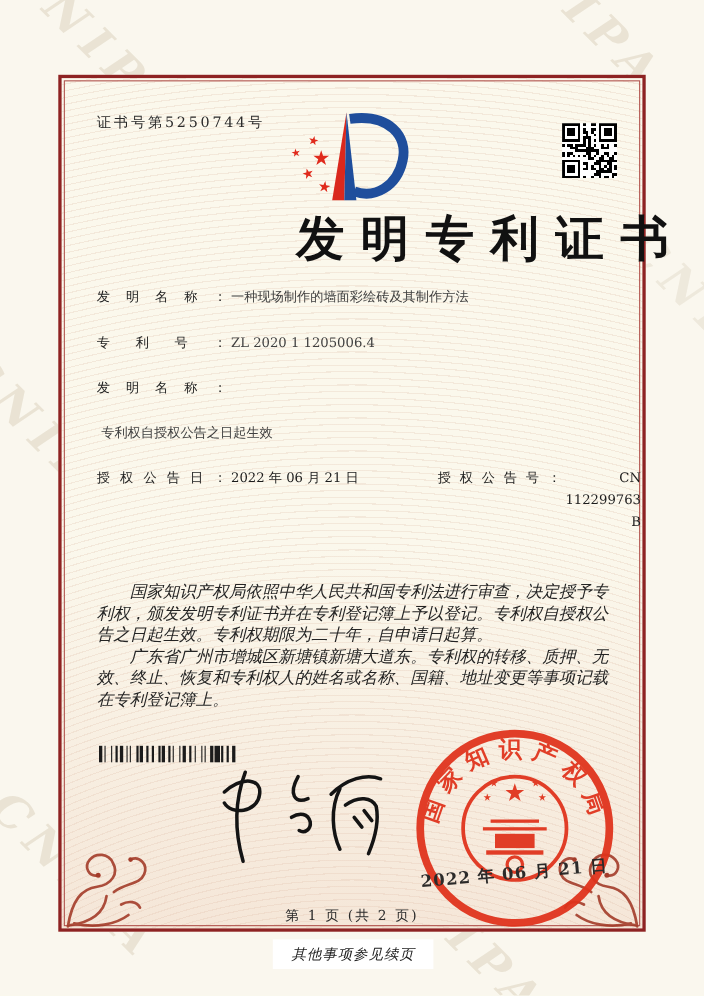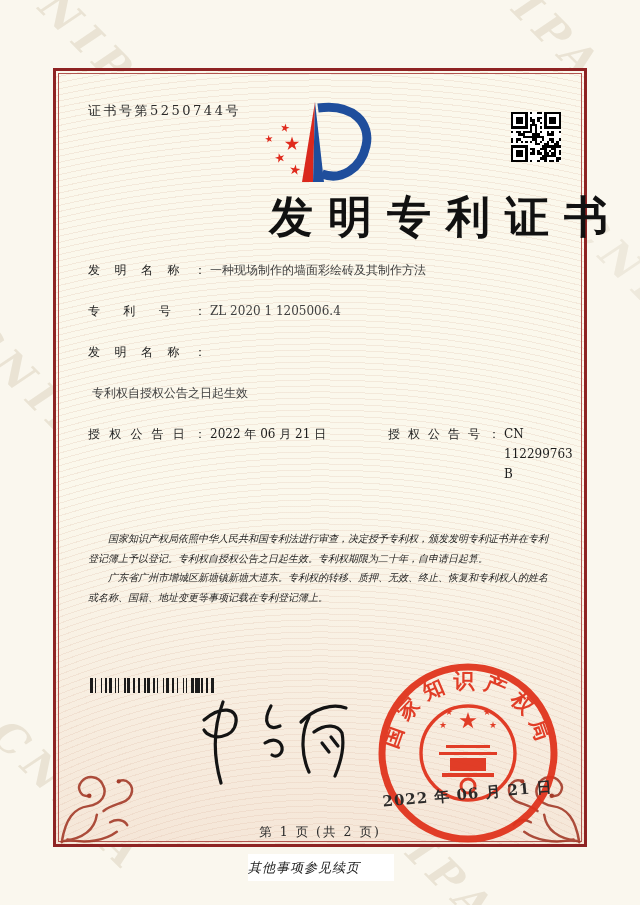--- a/index.html
+++ b/index.html
@@ -53,27 +53,27 @@
   .frow{display:flex;line-height:20px;margin-bottom:21px;}
   .frow.addr{margin-bottom:0;}
   .flabel{
     flex:0 0 118px;display:inline-block;width:118px;
     text-align:justify;text-align-last:justify;color:#222;
   }
   .fvalue{flex:1;padding-left:4px;color:#404040;}
   .fvalue.addrv{max-width:352px;}
   .grant-row{display:flex;line-height:20px;}
   .grant-row .gval1{flex:0 0 168px;padding-left:4px;}
-  .grant-row .glabel2{flex:0 0 112px;margin-left:10px;display:inline-block;
+  .grant-row .glabel2{flex:0 0 112px;margin-left:20px;display:inline-block;
     text-align:justify;text-align-last:justify;}
-  .grant-row .gval2{flex:1;padding-left:4px;}
+  .grant-row .gval2{flex:1;padding-left:4px;text-align:right;}
 
   .body-text{
     position:absolute;left:88px;top:529px;width:468px;z-index:5;
-    font-size:10px;line-height:19.5px;font-style:italic;color:#242424;
+    font-size:15px;line-height:19.5px;font-style:italic;color:#242424;
   }
   .body-text p{margin:0;text-indent:2em;}
 
   .barcode{position:absolute;left:90px;top:678px;width:168px;height:15px;z-index:5;
     display:flex;align-items:stretch;}
   .barcode div{height:100%;}
 
   .director{position:absolute;left:90px;top:720px;z-index:5;font-size:15px;
     letter-spacing:3px;color:#222;}
   .director div{line-height:32px;}
@@ -86,21 +86,21 @@
   .flourish.fl-left{left:56px;top:752px;}
   .flourish.fl-right{left:490px;top:752px;transform:scaleX(-1);}
 
   .page-footer{
     position:absolute;left:53px;width:534px;top:824px;text-align:center;
     font-size:12.5px;letter-spacing:2px;color:#2a2a2a;z-index:5;
   }
 
   .cont-band{
     position:absolute;left:248px;top:854px;width:146px;height:27px;
-    background:#ffffff;z-index:8;display:flex;align-items:center;justify-content:flex-start;
+    background:#ffffff;z-index:8;display:flex;align-items:center;justify-content:center;
   }
   .cont-note{font-size:13px;font-style:italic;letter-spacing:1px;color:#222;}
 </style>
 </head>
 <body>
 
 <div class="page">
 
   <span class="wm" style="left:-12px;top:14px;">CNIPA</span>
   <span class="wm" style="left:428px;top:-18px;">CNIPA</span>

